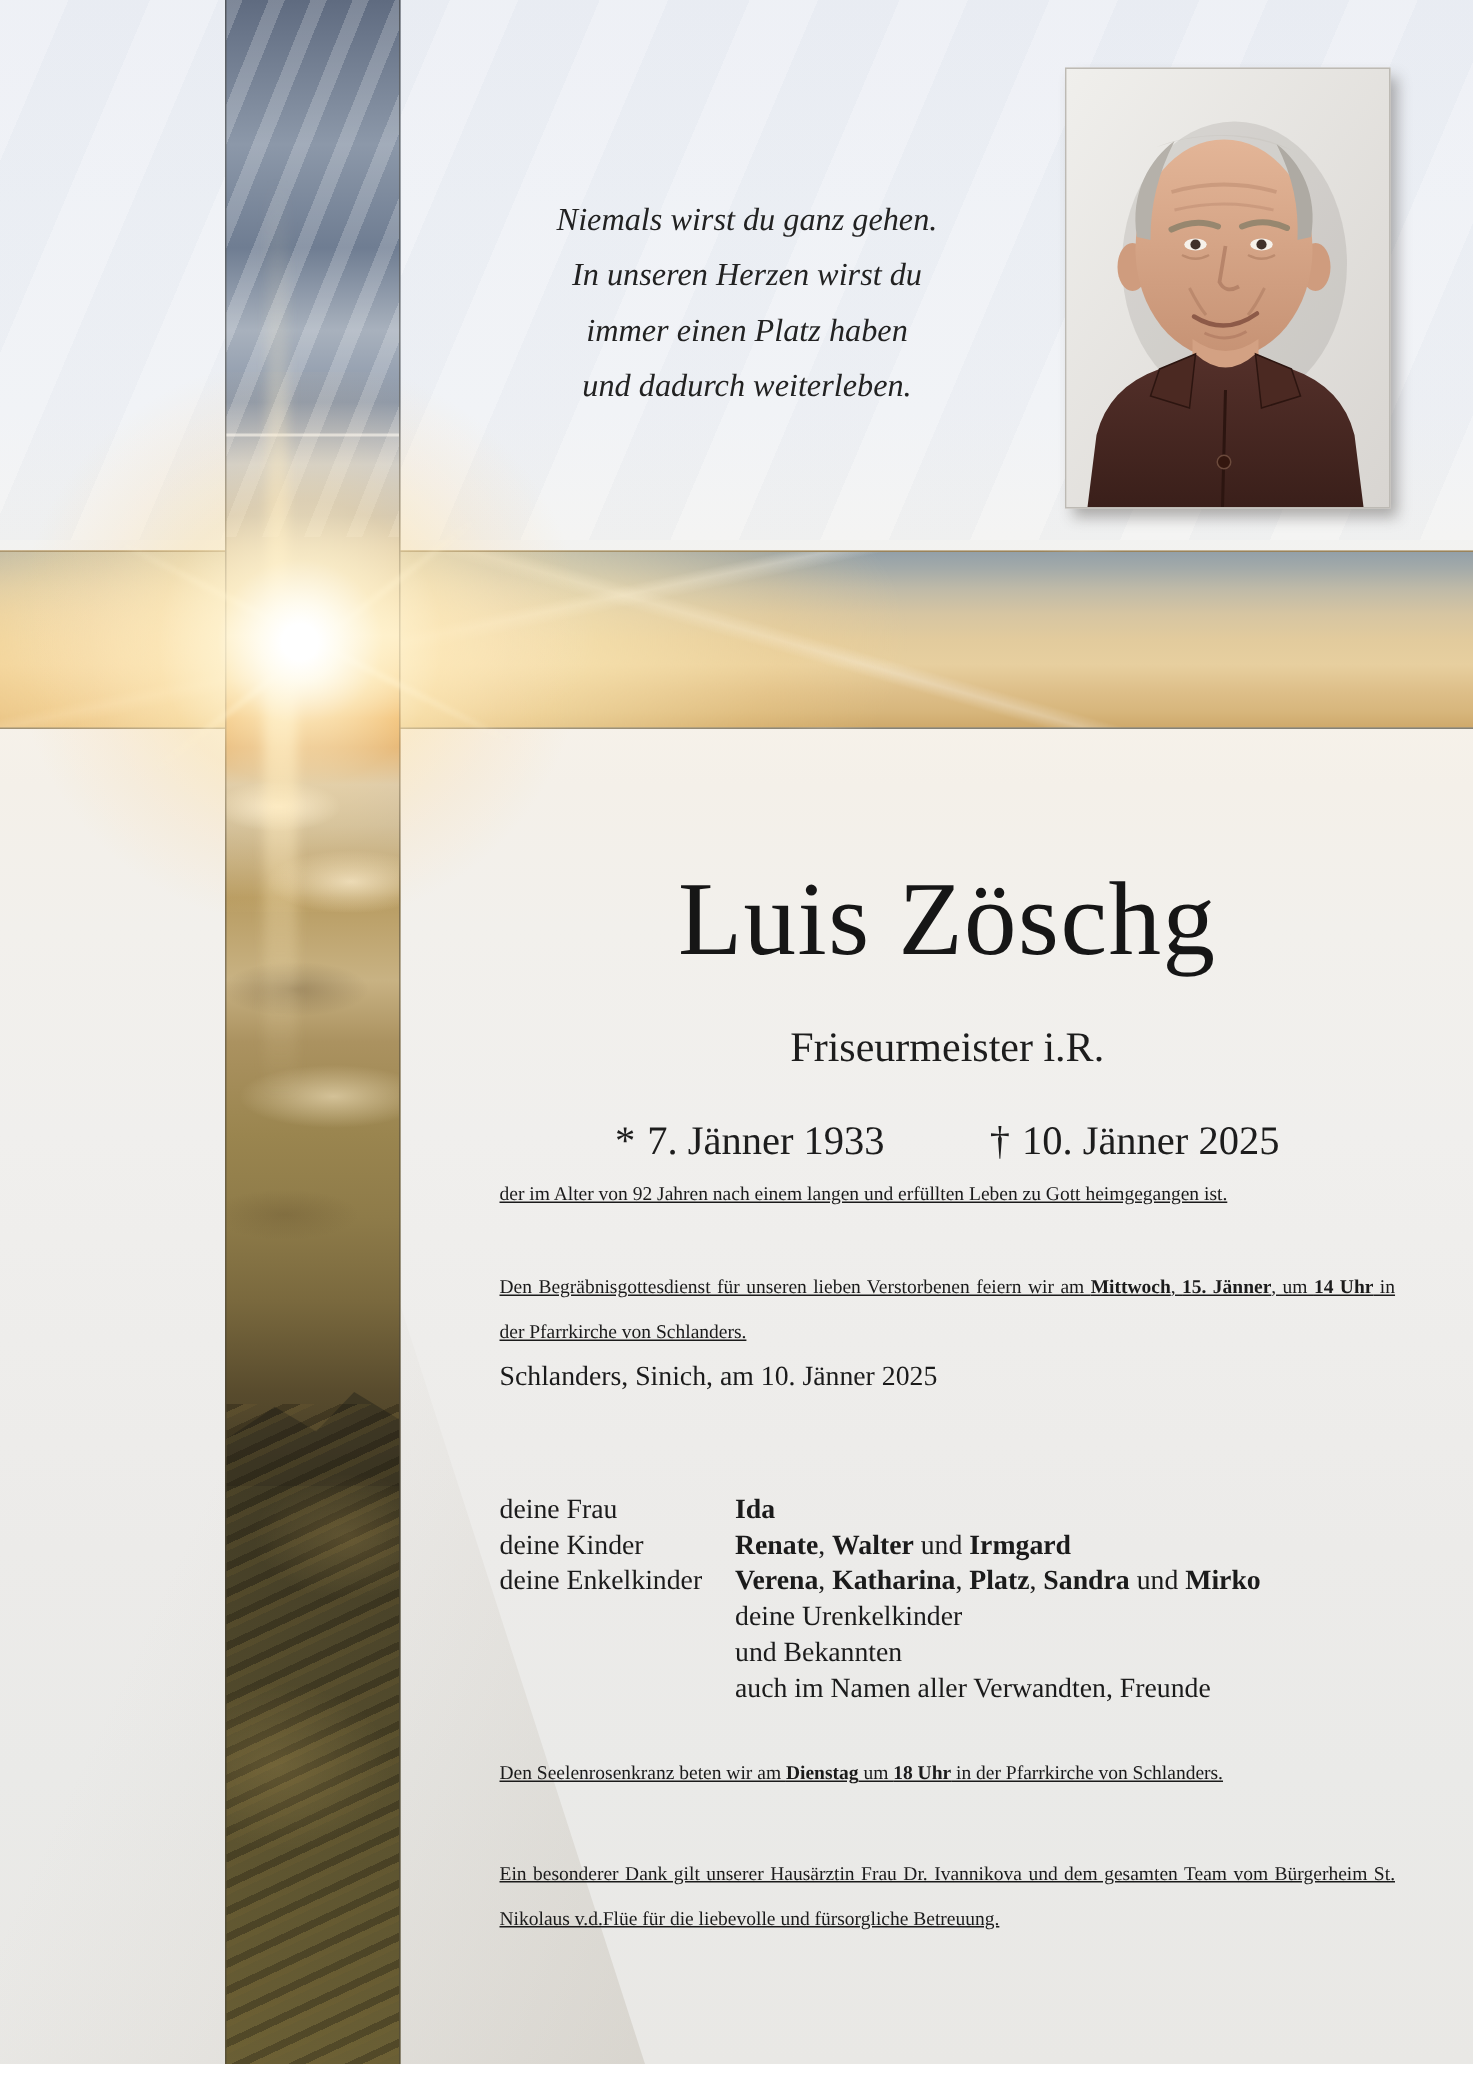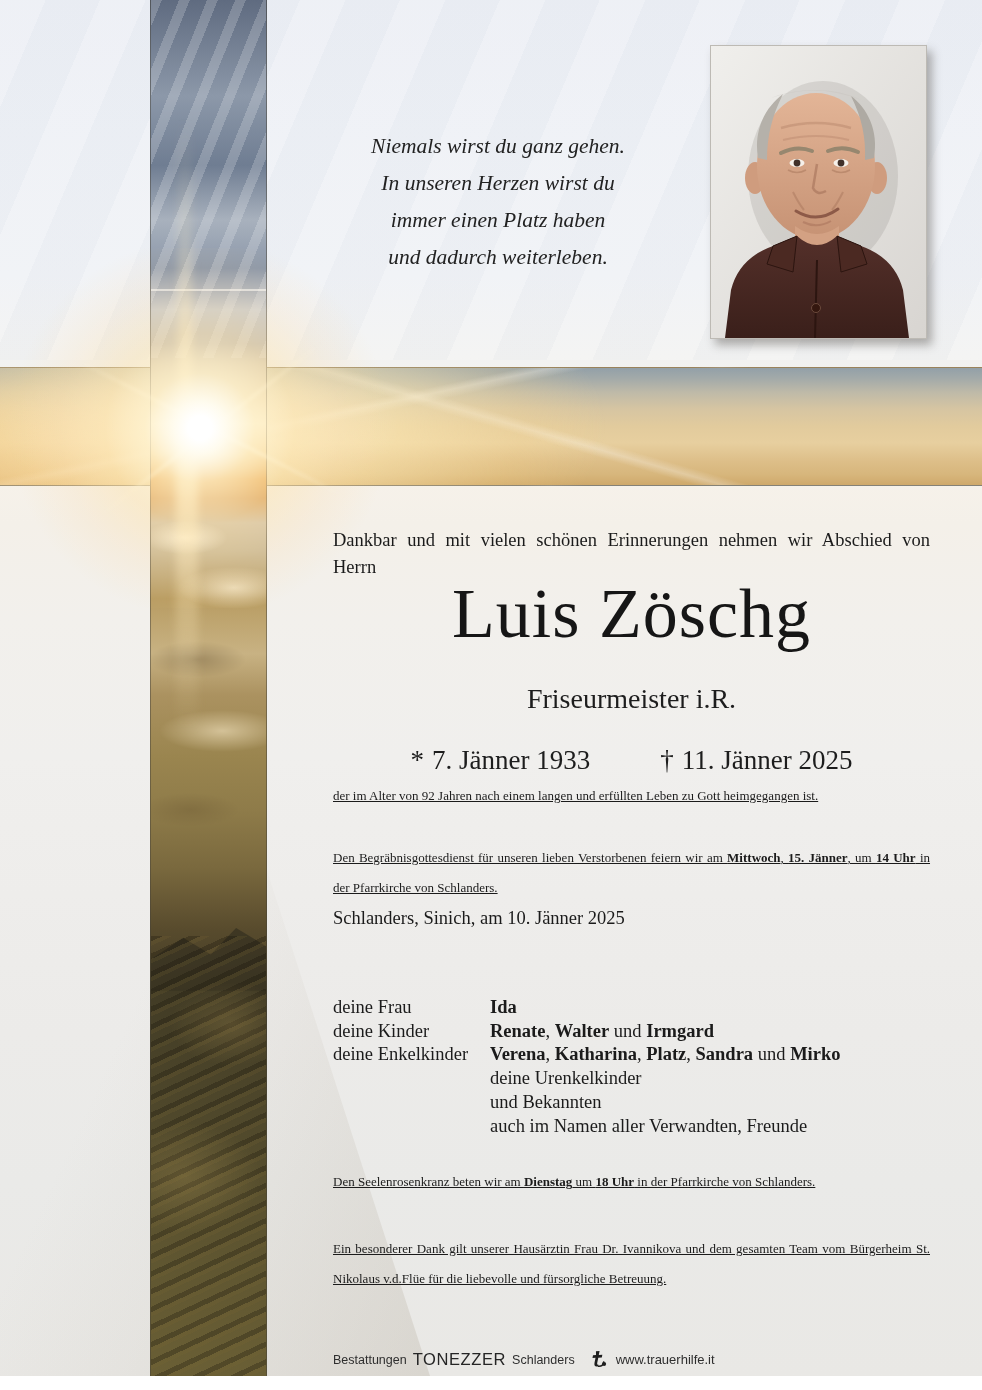--- a/index.html
+++ b/index.html
@@ -210,34 +210,30 @@
     </svg>
   </div>
 
   <div class="quote">
     <span>Niemals wirst du ganz gehen.</span><br>
     <span>In unseren Herzen wirst du</span><br>
     <span>immer einen Platz haben</span><br>
     <span>und dadurch weiterleben.</span>
   </div>
 
-  <div class="col intro">
-    <span class="l1">Dankbar und mit vielen schönen Erinnerungen nehmen wir Abschied von</span>
-    <span class="l2">Herrn</span>
-  </div>
 
   <div class="col name">Luis Zöschg</div>
   <div class="col profession">Friseurmeister i.R.</div>
 
   <div class="col dates">
     <span>
       <span class="sym">*</span><span>7. Jänner 1933</span>
     </span>
     <span>
-      <span class="sym">†</span><span>11. Jänner 2025</span>
+      <span class="sym">†</span><span>10. Jänner 2025</span>
     </span>
   </div>
 
   <div class="col para p1">der im Alter von 92 Jahren nach einem langen und erfüllten Leben zu Gott heimgegangen ist.</div>
   <div class="col para p2"><span>Den Begräbnisgottesdienst für unseren lieben Verstorbenen feiern wir am </span><b>Mittwoch</b><span>, </span><b>15. Jänner</b><span>, um </span><b>14 Uhr</b><span> in der Pfarrkirche von Schlanders.</span></div>
   <div class="col place">Schlanders, Sinich, am 10. Jänner 2025</div>
 
 
   <div class="col family">
     <div class="row">
@@ -262,27 +258,14 @@
     </div>
     <div class="row">
       <span class="lbl"></span>
       <span class="nms"><span>auch im Namen aller Verwandten, Freunde</span></span>
     </div>
   </div>
 
   <div class="col para rosary"><span>Den Seelenrosenkranz beten wir am </span><b>Dienstag</b><span> um </span><b>18 Uhr</b><span> in der Pfarrkirche von Schlanders.</span></div>
   <div class="col para thanks">Ein besonderer Dank gilt unserer Hausärztin Frau Dr. Ivannikova und dem gesamten Team vom Bürgerheim St. Nikolaus v.d.Flüe für die liebevolle und fürsorgliche Betreuung.</div>
 
-  <div class="footer">
-    <span class="prefix">Bestattungen</span>
-    <span class="brand">TONEZZER</span>
-    <span class="loc">Schlanders</span>
-    <span class="logo">
-      <svg width="21" height="19" viewBox="0 0 24 22">
-        <path fill="#1e1e1e" d="M10.2 1.5 L14.4 1.2 L13.5 5.8 L17.6 5.6 L17 8.8 L12.9 9 L11.6 15.2 Q11.3 17.2 13.1 16.9 L12.8 18.9 Q7.4 20.3 8.6 14.4 L9.7 9.1 L6.2 9.3 L6.8 6 L10.3 5.9 Z"></path>
-        <path fill="none" stroke="#1e1e1e" stroke-width="1.7" d="M12.5 18.8 Q18.8 19.6 19.3 13.2"></path>
-        <circle cx="19.6" cy="16.2" r="2.4" fill="#1e1e1e"></circle>
-      </svg>
-    </span>
-    <span class="site">www.trauerhilfe.it</span>
-  </div>
 
 </div>
 
 </body></html>

